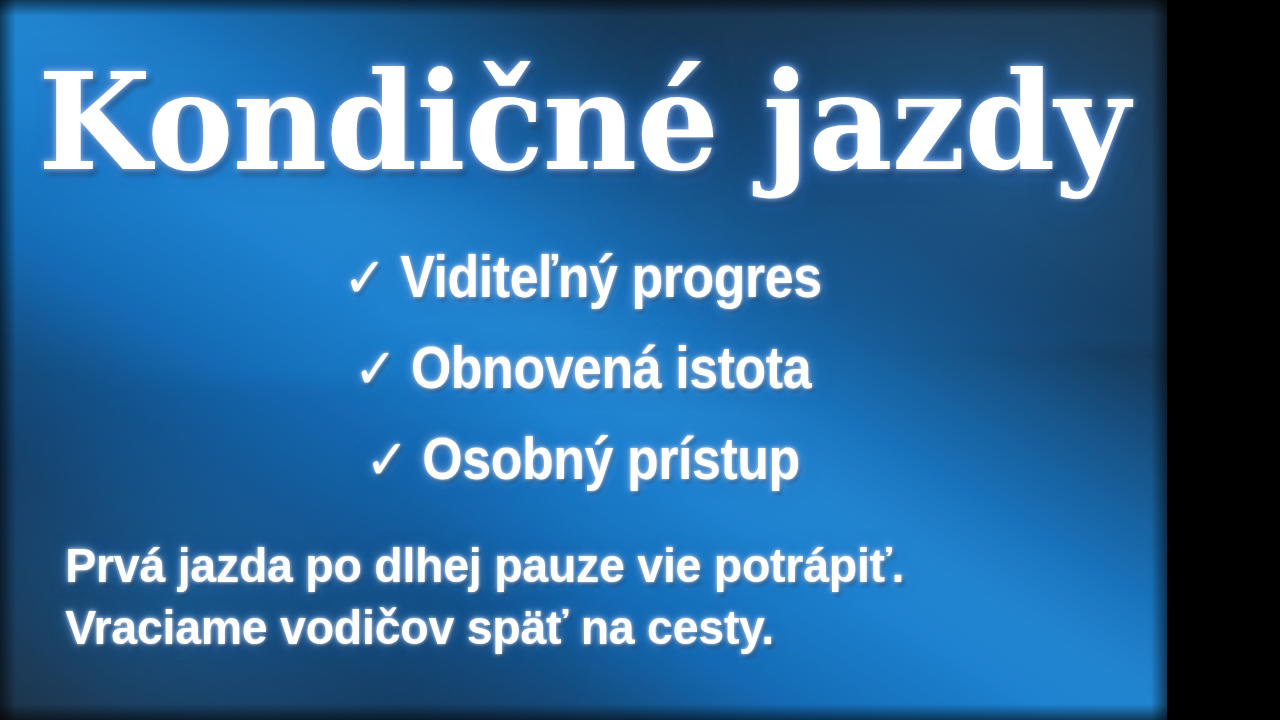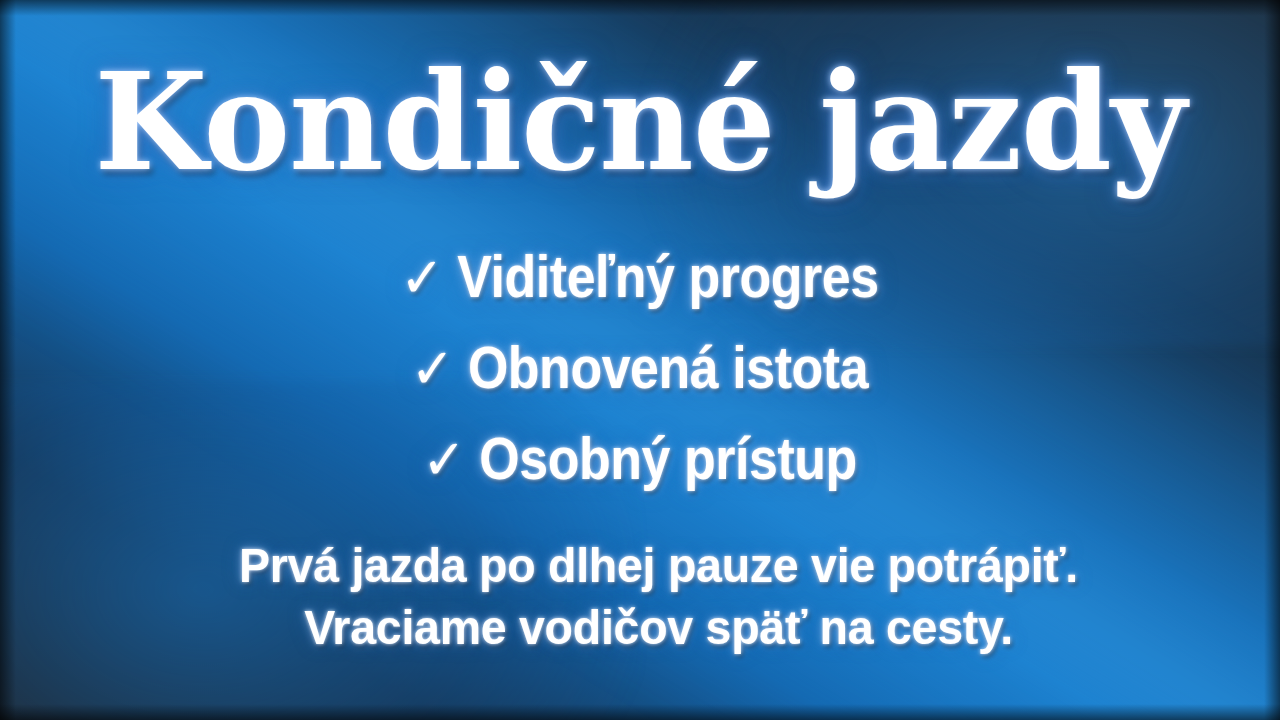--- a/index.html
+++ b/index.html
@@ -9,21 +9,21 @@
     background: #000;
   }
   body {
     width: 1280px;
     height: 720px;
     overflow: hidden;
   }
 
   #slide {
     position: relative;
-    width: 1280px;
+    width: 1167px;
     height: 720px;
     overflow: hidden;
     background: #1d4ed8;
     font-family: "Liberation Sans", "DejaVu Sans", sans-serif;
   }
 
   
   .bg-base {
     position: absolute;
     inset: 0;
@@ -175,21 +175,20 @@
     margin-right: 17px;
     transform: scaleX(1.06);
     display: inline-block;
   }
 
   .caption {
     position: absolute;
     top: 534px;
     left: 0;
     right: 0;
-    text-align: center;
     margin-left: 37px;
   }
 
   .caption-line {
     font-weight: 700;
     font-size: 49px;
     line-height: 62px;
     color: #ffffff;
     white-space: nowrap;
     transform: scaleX(0.95);

